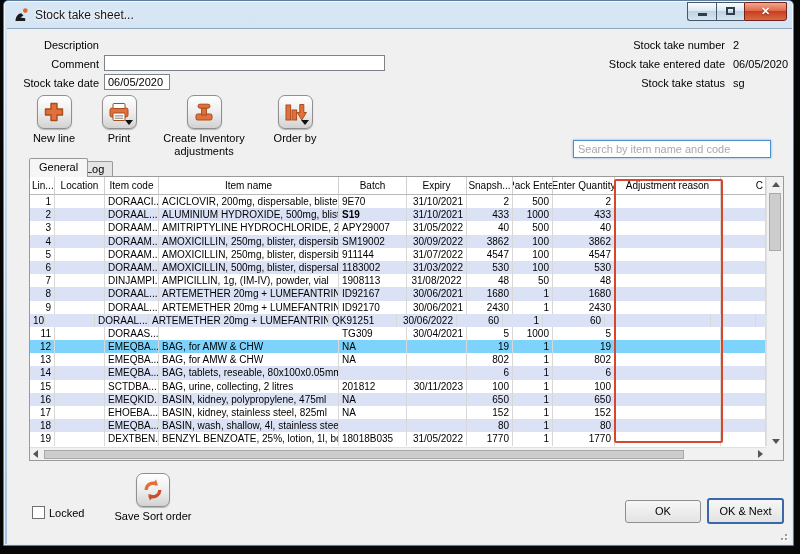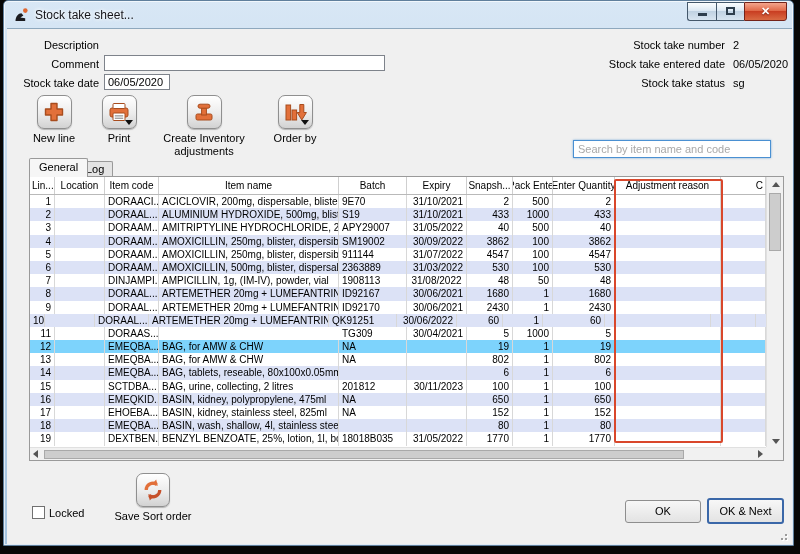--- a/index.html
+++ b/index.html
@@ -211,21 +211,21 @@
               <div class="td right" style="width: 40px;">500</div>
               <div class="td right" style="width: 62px;">2</div>
               <div class="td" style="width: 106px;"></div>
               <div class="td right" style="width: 45px;"></div>
             </div>
             <div class="tr alt" style="background: rgb(220, 226, 246);">
               <div class="td right" style="width: 25px;">2</div>
               <div class="td" style="width: 50px;"></div>
               <div class="td" style="width: 54px;">DORAAL...</div>
               <div class="td" style="width: 180px;">ALUMINIUM HYDROXIDE, 500mg, blister, tab</div>
-              <div class="td" style="width: 68px;">S19</div>
+              <div class="td" style="width: 68px; font-weight: bold;">S19</div>
               <div class="td right" style="width: 60px;">31/10/2021</div>
               <div class="td right" style="width: 46px;">433</div>
               <div class="td right" style="width: 40px;">1000</div>
               <div class="td right" style="width: 62px;">433</div>
               <div class="td" style="width: 106px;"></div>
               <div class="td right" style="width: 45px;"></div>
             </div>
             <div class="tr">
               <div class="td right" style="width: 25px;">3</div>
               <div class="td" style="width: 50px;"></div>
@@ -263,21 +263,21 @@
               <div class="td right" style="width: 40px;">100</div>
               <div class="td right" style="width: 62px;">4547</div>
               <div class="td" style="width: 106px;"></div>
               <div class="td right" style="width: 45px;"></div>
             </div>
             <div class="tr alt" style="background: rgb(220, 226, 246);">
               <div class="td right" style="width: 25px;">6</div>
               <div class="td" style="width: 50px;"></div>
               <div class="td" style="width: 54px;">DORAAM...</div>
               <div class="td" style="width: 180px;">AMOXICILLIN, 500mg, blister, dispersable, ...</div>
-              <div class="td" style="width: 68px;">2363889</div>
+              <div class="td" style="width: 68px;">1183002</div>
               <div class="td right" style="width: 60px;">31/03/2022</div>
               <div class="td right" style="width: 46px;">530</div>
               <div class="td right" style="width: 40px;">100</div>
               <div class="td right" style="width: 62px;">530</div>
               <div class="td" style="width: 106px;"></div>
               <div class="td right" style="width: 45px;"></div>
             </div>
             <div class="tr">
               <div class="td right" style="width: 25px;">7</div>
               <div class="td" style="width: 50px;"></div>

